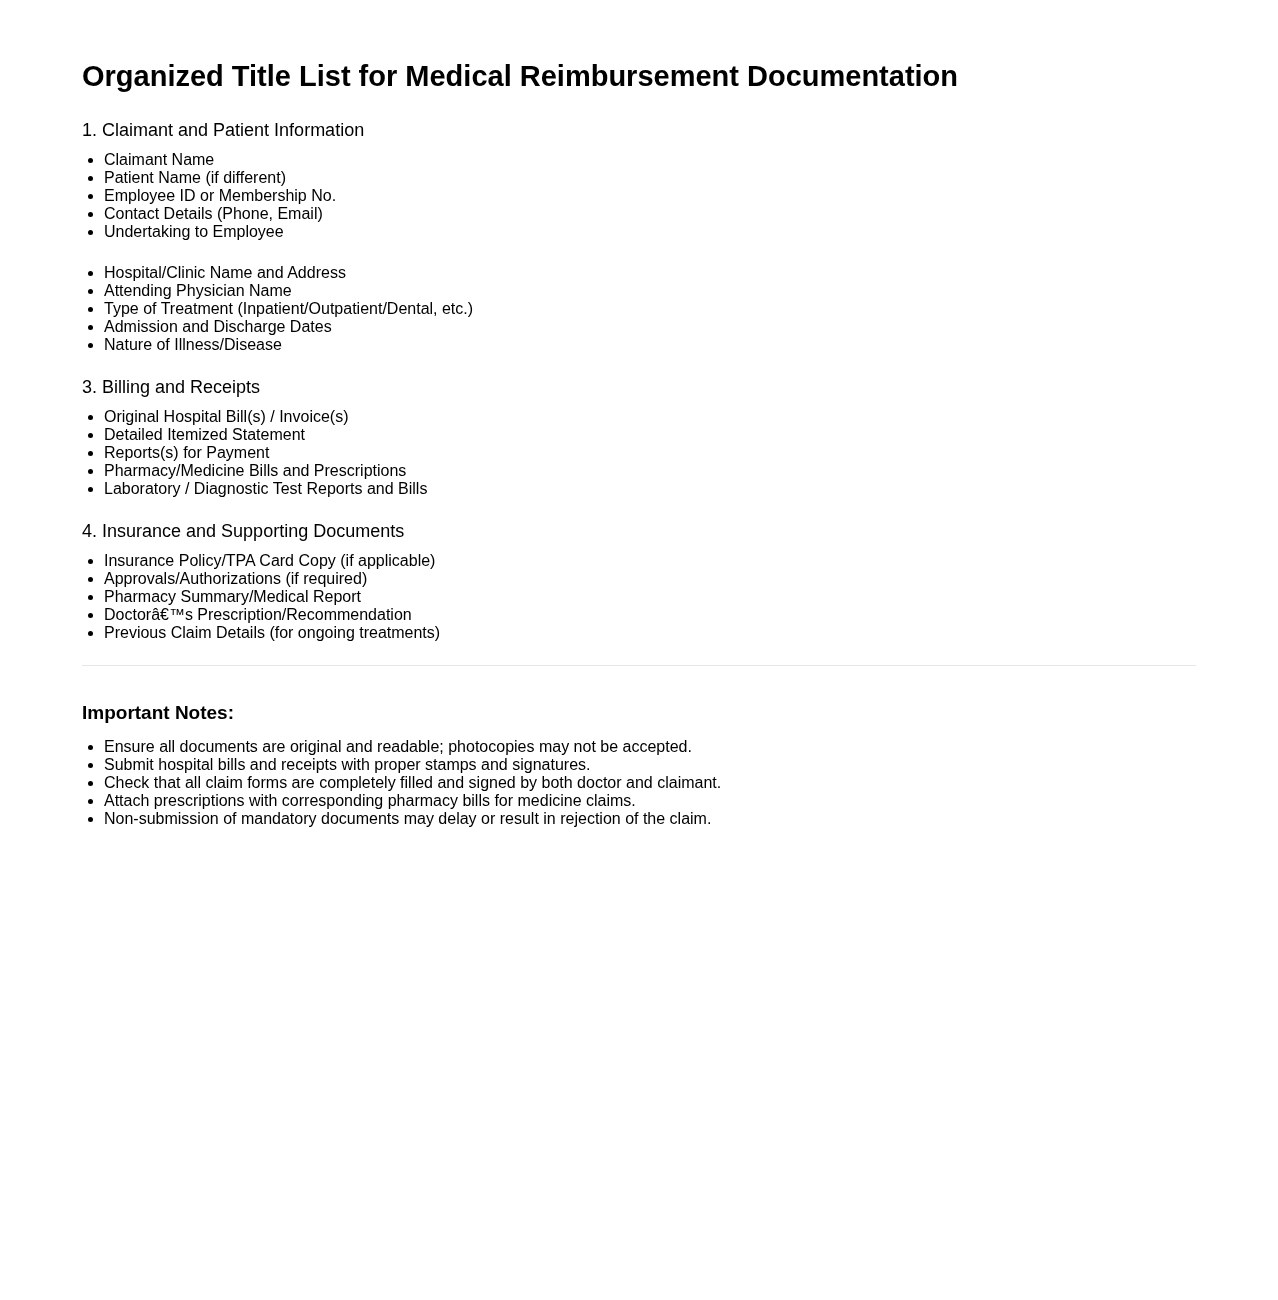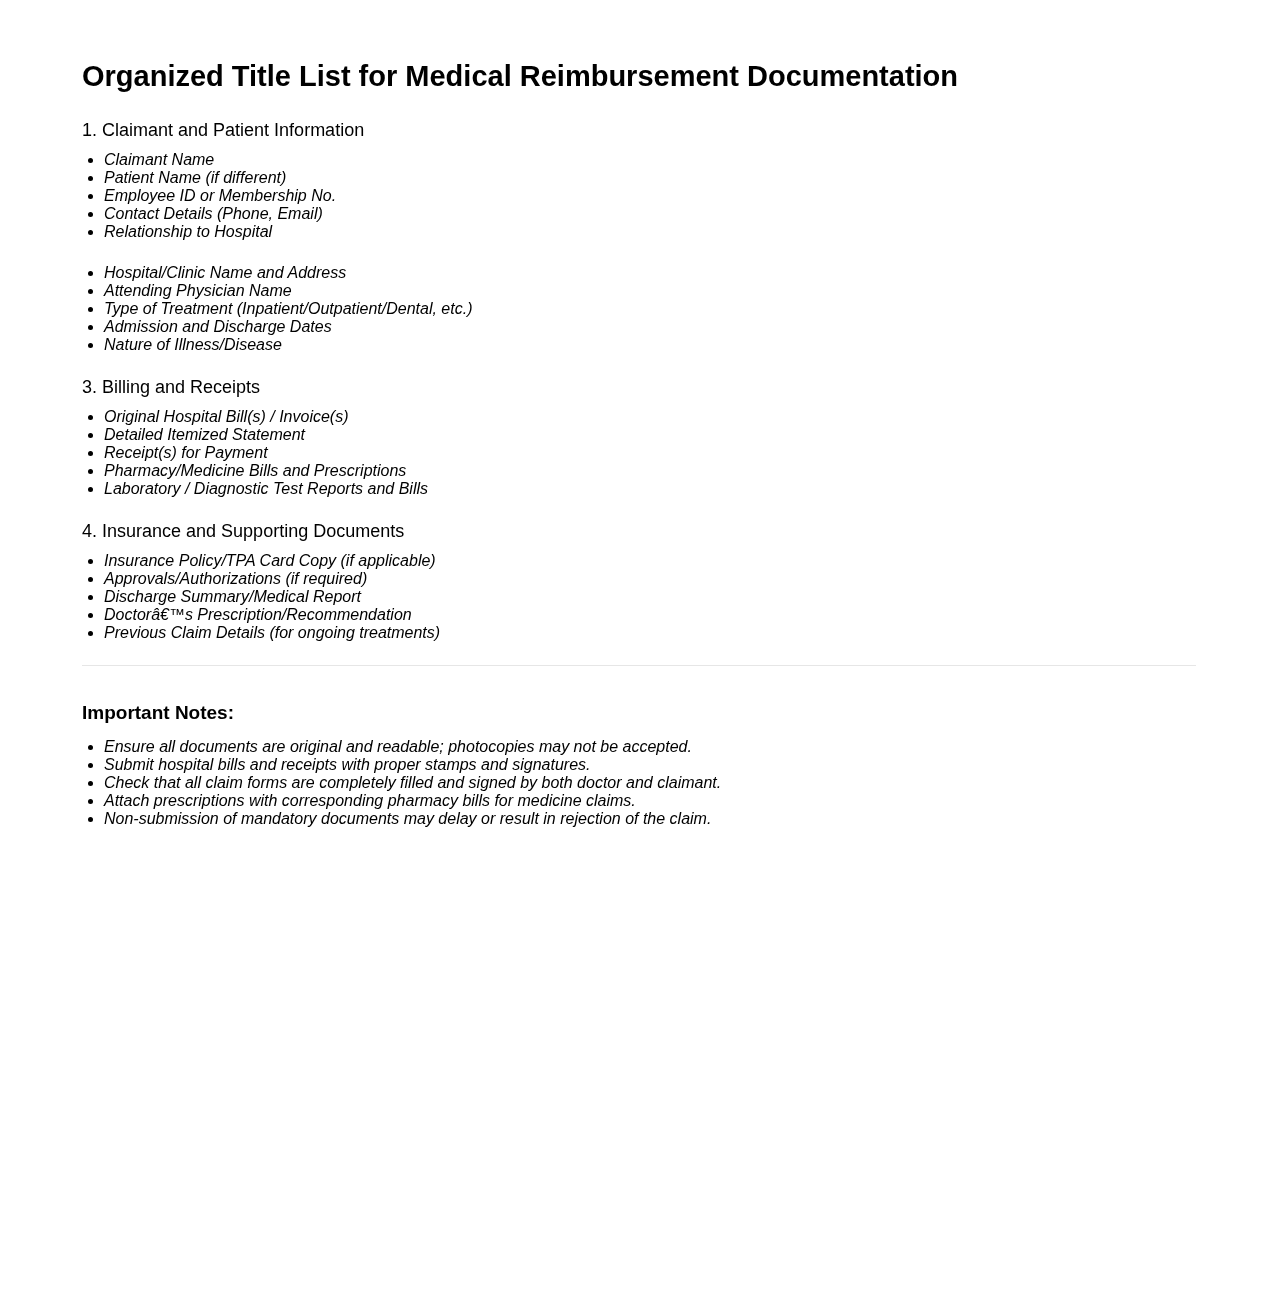--- a/index.html
+++ b/index.html
@@ -28,21 +28,20 @@
     font-size: 18px;
     font-weight: 400;
     line-height: 21px;
     margin: 0 0 10px 0;
   }
   ul.doc-list {
     margin: 8px 0 23px 0;
     padding: 0 0 0 22px;
     font-size: 16px;
     list-style: disc;
-    font-style: italic;
   }
   ul.doc-list li {
     line-height: 18px;
     padding: 0;
     margin: 0;
   }
   hr.divider {
     border: none;
     border-top: 1px solid #e6e6e6;
     margin: 0 0 36px 0;
@@ -62,51 +61,51 @@
 
   <h1 class="doc-title">Organized Title List for Medical Reimbursement Documentation</h1>
 
   <section>
     <div class="sec-heading">1. Claimant and Patient Information</div>
     <ul class="doc-list">
       <li>Claimant Name</li>
       <li>Patient Name (if different)</li>
       <li>Employee ID or Membership No.</li>
       <li>Contact Details (Phone, Email)</li>
-      <li>Relationship to Hospital</li>
+      <li>Undertaking to Employee</li>
     </ul>
   </section>
 
   <section>
     <ul class="doc-list">
       <li>Hospital/Clinic Name and Address</li>
       <li>Attending Physician Name</li>
       <li>Type of Treatment (Inpatient/Outpatient/Dental, etc.)</li>
       <li>Admission and Discharge Dates</li>
       <li>Nature of Illness/Disease</li>
     </ul>
   </section>
 
   <section>
     <div class="sec-heading">3. Billing and Receipts</div>
     <ul class="doc-list">
       <li>Original Hospital Bill(s) / Invoice(s)</li>
       <li>Detailed Itemized Statement</li>
-      <li>Receipt(s) for Payment</li>
+      <li>Reports(s) for Payment</li>
       <li>Pharmacy/Medicine Bills and Prescriptions</li>
       <li>Laboratory / Diagnostic Test Reports and Bills</li>
     </ul>
   </section>
 
   <section>
     <div class="sec-heading">4. Insurance and Supporting Documents</div>
     <ul class="doc-list">
       <li>Insurance Policy/TPA Card Copy (if applicable)</li>
       <li>Approvals/Authorizations (if required)</li>
-      <li>Discharge Summary/Medical Report</li>
+      <li>Pharmacy Summary/Medical Report</li>
       <li>Doctorâ€™s Prescription/Recommendation</li>
       <li>Previous Claim Details (for ongoing treatments)</li>
     </ul>
   </section>
 
   <section>
   </section>
 
   <hr class="divider">
 

